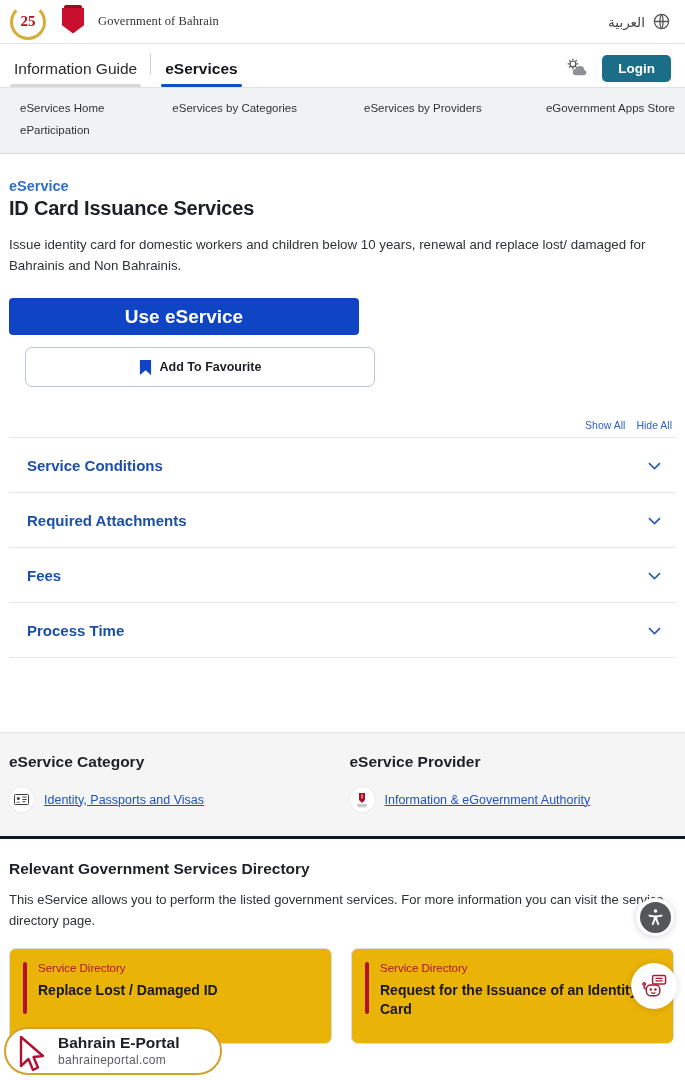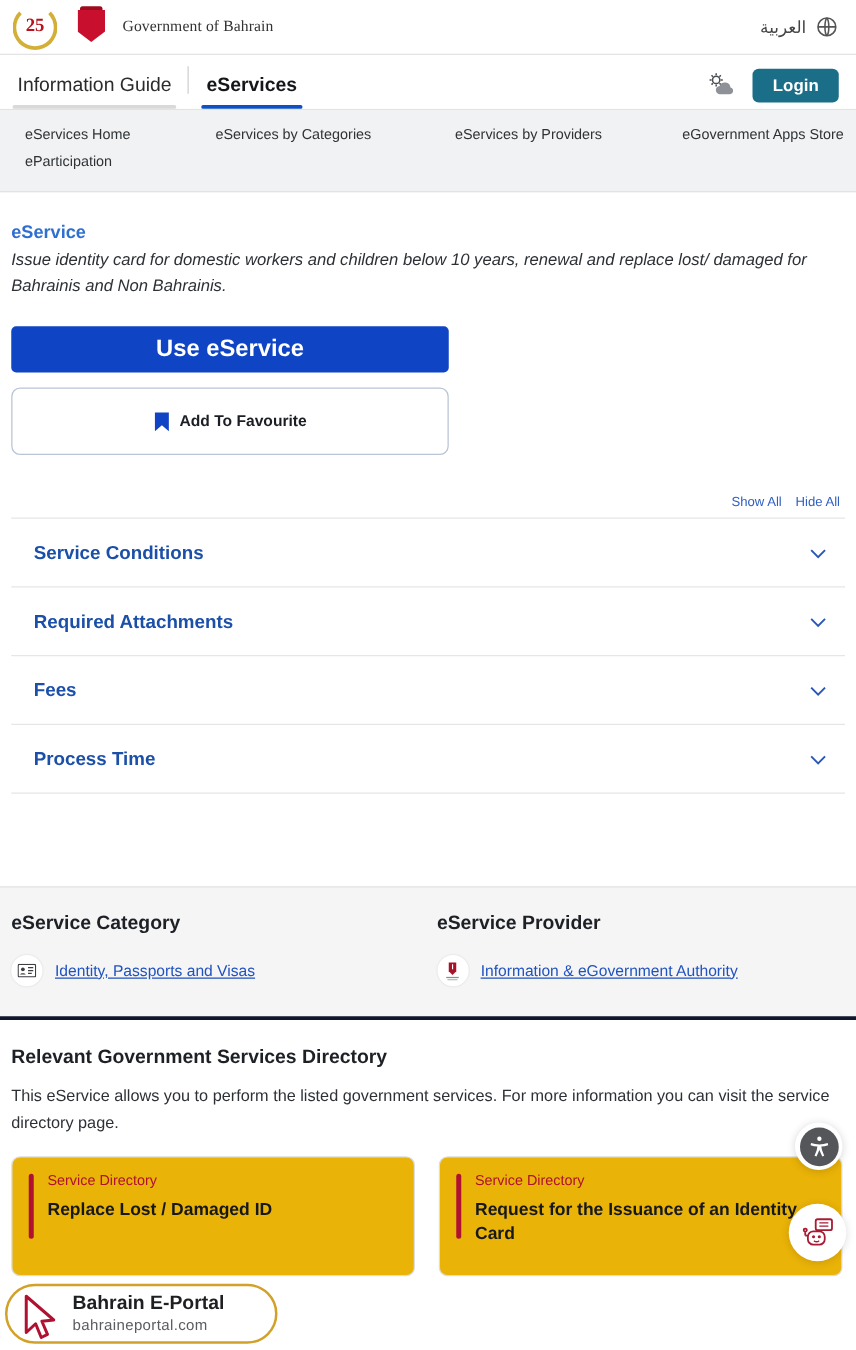--- a/index.html
+++ b/index.html
@@ -139,44 +139,44 @@
     color: #1c1f24;
     letter-spacing: -.2px;
     margin-bottom: 14px;
   }
   .desc {
     font-size: 13.3px;
     line-height: 1.58;
     color: #2d3136;
     max-width: 655px;
     margin-bottom: 22px;
-    font-style: italic;
   }
 
   .btn-primary {
     display: flex; align-items: center; justify-content: center;
     width: 350px; height: 37px;
     background: #0f44c4;
     color: #fff;
     font-size: 19px;
     font-weight: bold;
     border-radius: 4px;
     border: none; cursor: pointer;
     margin-bottom: 12px;
   }
   .btn-fav {
     display: flex; align-items: center; justify-content: center; gap: 8px;
-    width: 350px; height: 54px;
+    width: 350px; height: 40px;
     background: #fff;
     border: 1px solid #b9c4d6;
     border-radius: 7px;
     color: #1b1e23;
     font-size: 12.5px;
     font-weight: bold;
     cursor: pointer;
+    margin-left: 16px;
   }
   .bm-ic { width: 13px; height: 17px; display:block; }
 
   
   .showhide {
     display: flex; justify-content: flex-end; gap: 11px;
     margin-top: 32px; padding-right: 4px; padding-bottom: 6px;
   }
   .showhide a {
     font-size: 10.5px; color: #2f5fc0; text-decoration: none; cursor: pointer;
@@ -346,20 +346,21 @@
     <div class="subnav-item sn-3">eServices by Providers</div>
     <div class="subnav-item sn-4">eGovernment Apps Store</div>
   </div>
   <div class="subnav-row">
     <div class="subnav-item sn-1">eParticipation</div>
   </div>
 </div>
 
 <div class="main">
   <div class="kicker">eService</div>
+  <h1 class="page-title">ID Card Issuance Services</h1>
   <p class="desc">Issue identity card for domestic workers and children below 10 years, renewal and replace lost/ damaged for Bahrainis and Non Bahrainis.</p>
 
   <button class="btn-primary">Use eService</button>
 
   <button class="btn-fav">
     <svg class="bm-ic" viewBox="0 0 14 18">
       <path d="M1 1h12v16l-6-5-6 5z" fill="#0f44c4"></path>
     </svg>
     <span>Add To Favourite</span>
   </button>

